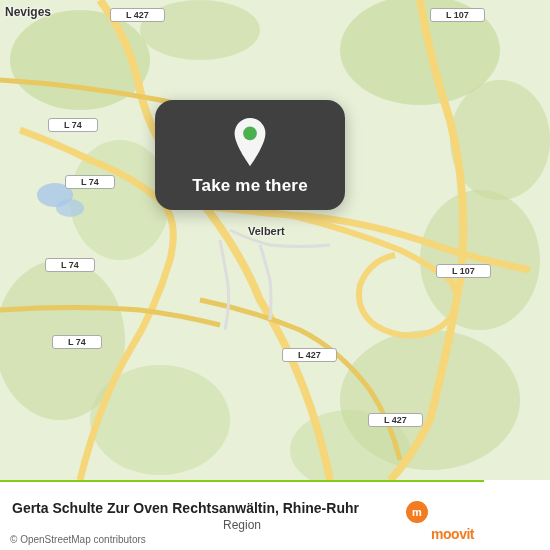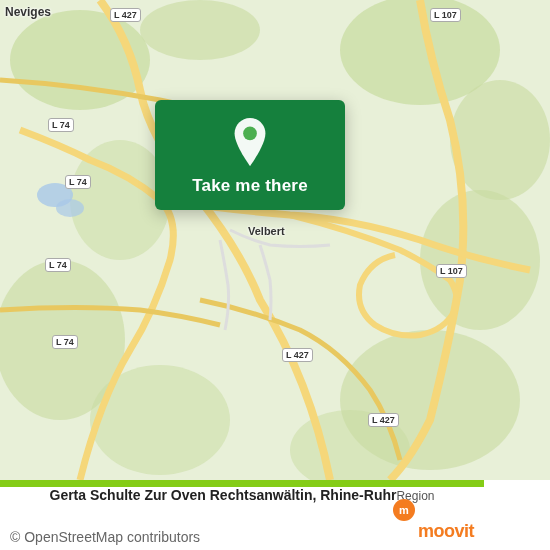--- a/index.html
+++ b/index.html
@@ -27,22 +27,22 @@
       position: absolute;
       top: 0; left: 0;
     }
 
     
     #popup-card {
       position: absolute;
       top: 100px;
       left: 155px;
       width: 190px;
-      background: #15803d;
-      border-radius: 6px;
+      background: #404040;
+      border-radius: 18px;
       display: flex;
       flex-direction: column;
       align-items: center;
       padding: 18px 16px 14px 16px;
       box-shadow: 0 4px 16px rgba(0,0,0,0.25);
       z-index: 10;
     }
 
     #popup-pin-icon {
       width: 48px;
@@ -57,24 +57,24 @@
       text-align: center;
       letter-spacing: 0.2px;
     }
 
     
     #bottom-bar {
       width: 484px;
       height: 70px;
       background: #fff;
       display: flex;
-      flex-direction: row;
+      flex-direction: column;
       justify-content: center;
       padding: 0 12px 0 12px;
-      border-top: 7px solid #84cc16;
+      border-top: 2px solid #84cc16;
       position: relative;
     }
 
     #bottom-title {
       font-size: 14px;
       font-weight: 700;
       color: #222;
     }
 
     #bottom-subtitle {
@@ -87,46 +87,46 @@
     #moovit-logo {
       position: absolute;
       right: 10px;
       bottom: 8px;
       display: flex;
       align-items: center;
       gap: 3px;
     }
 
     #moovit-text {
-      font-size: 18px;
+      font-size: 14px;
       font-weight: 800;
       color: #f47c20;
       letter-spacing: -0.5px;
       margin-top: 44px;
     }
 
     #copyright-text {
-      font-size: 14px;
+      font-size: 10px;
       color: #666;
       position: absolute;
       left: 10px;
       bottom: 5px;
       text-align: right;
     }
 
     
     .road-badge {
       position: absolute;
       background: #fff;
       border: 1px solid #aaa;
       border-radius: 3px;
       font-size: 9px;
       font-weight: bold;
       color: #333;
-      padding: 1px 3px;
+      padding: 1px 15px;
       white-space: nowrap;
     }
 
     
     .place-label {
       position: absolute;
       font-size: 11px;
       font-weight: 600;
       color: #333;
       text-shadow: 0 0 3px #fff, 0 0 3px #fff;

